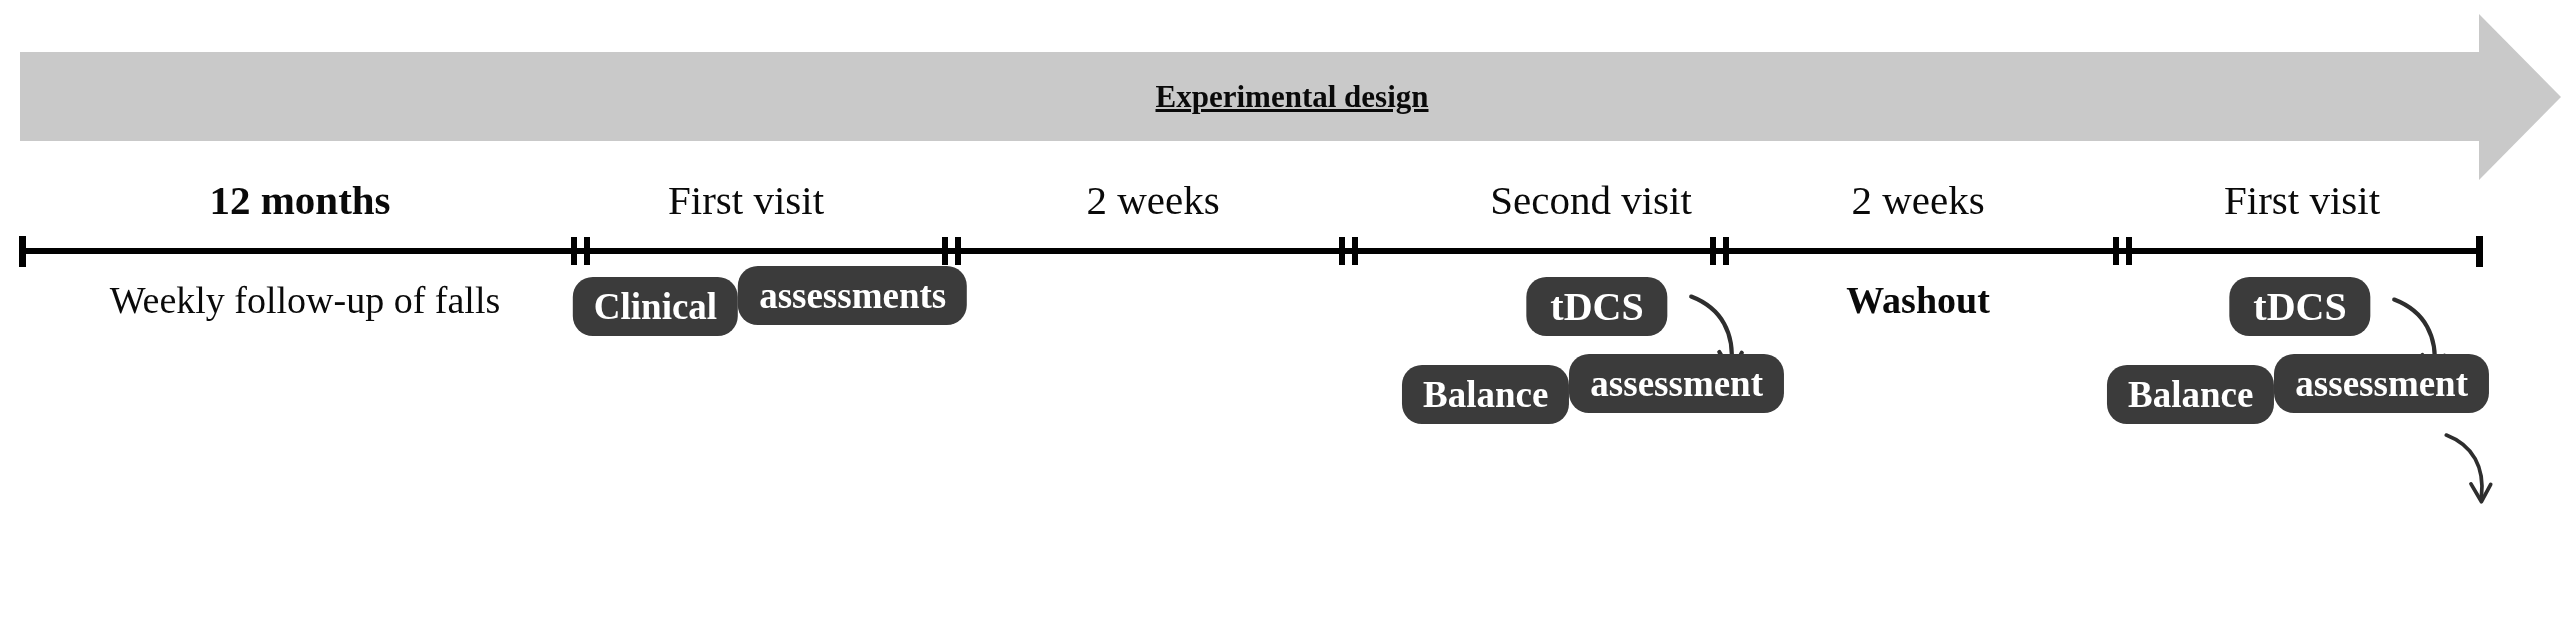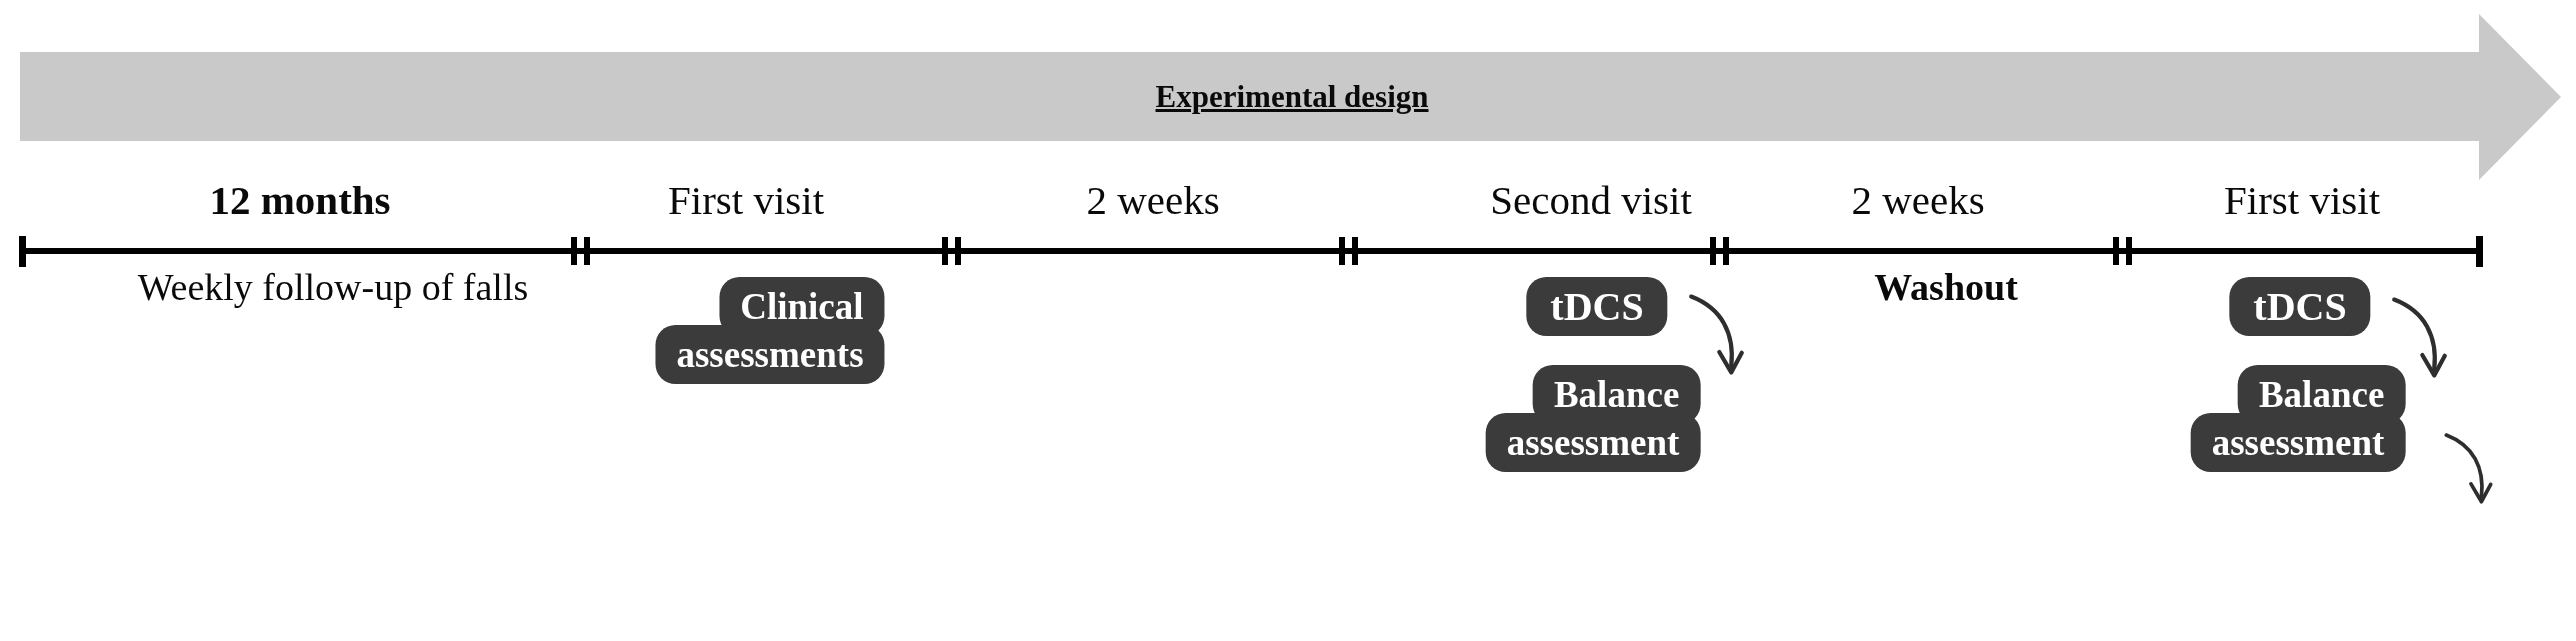--- a/index.html
+++ b/index.html
@@ -53,28 +53,28 @@
     background:var(--line_color);display:block;
   }
   .dtick span:first-child{left:0;}
   .dtick span:last-child{right:0;}
 
   .tl-label{
     position:absolute;top:178px;transform:translateX(-50%);
     font-size:41px;line-height:45px;white-space:nowrap;
   }
   .annot{
-    position:absolute;top:266px;transform:translateX(-50%);
-    font-size:38px;line-height:42px;white-space:nowrap;margin-left:28px;
+    position:absolute;top:279px;transform:translateX(-50%);
+    font-size:38px;line-height:42px;white-space:nowrap;
   }
 
   
   .badge{
     position:absolute;transform:translateX(-50%);
-    display:flex;flex-direction:column;align-items:flex-end;
+    display:flex;flex-direction:row;align-items:flex-start;
   }
   .tier{
     background:var(--badge_fill);
     color:var(--badge_text);
     font-weight:bold;font-size:37px;
     height:59px;line-height:59px;
     padding:0 21px;border-radius:20px;
     white-space:nowrap;text-align:center;
   }
   .tier + .tier{margin-top:-11.3px;}

